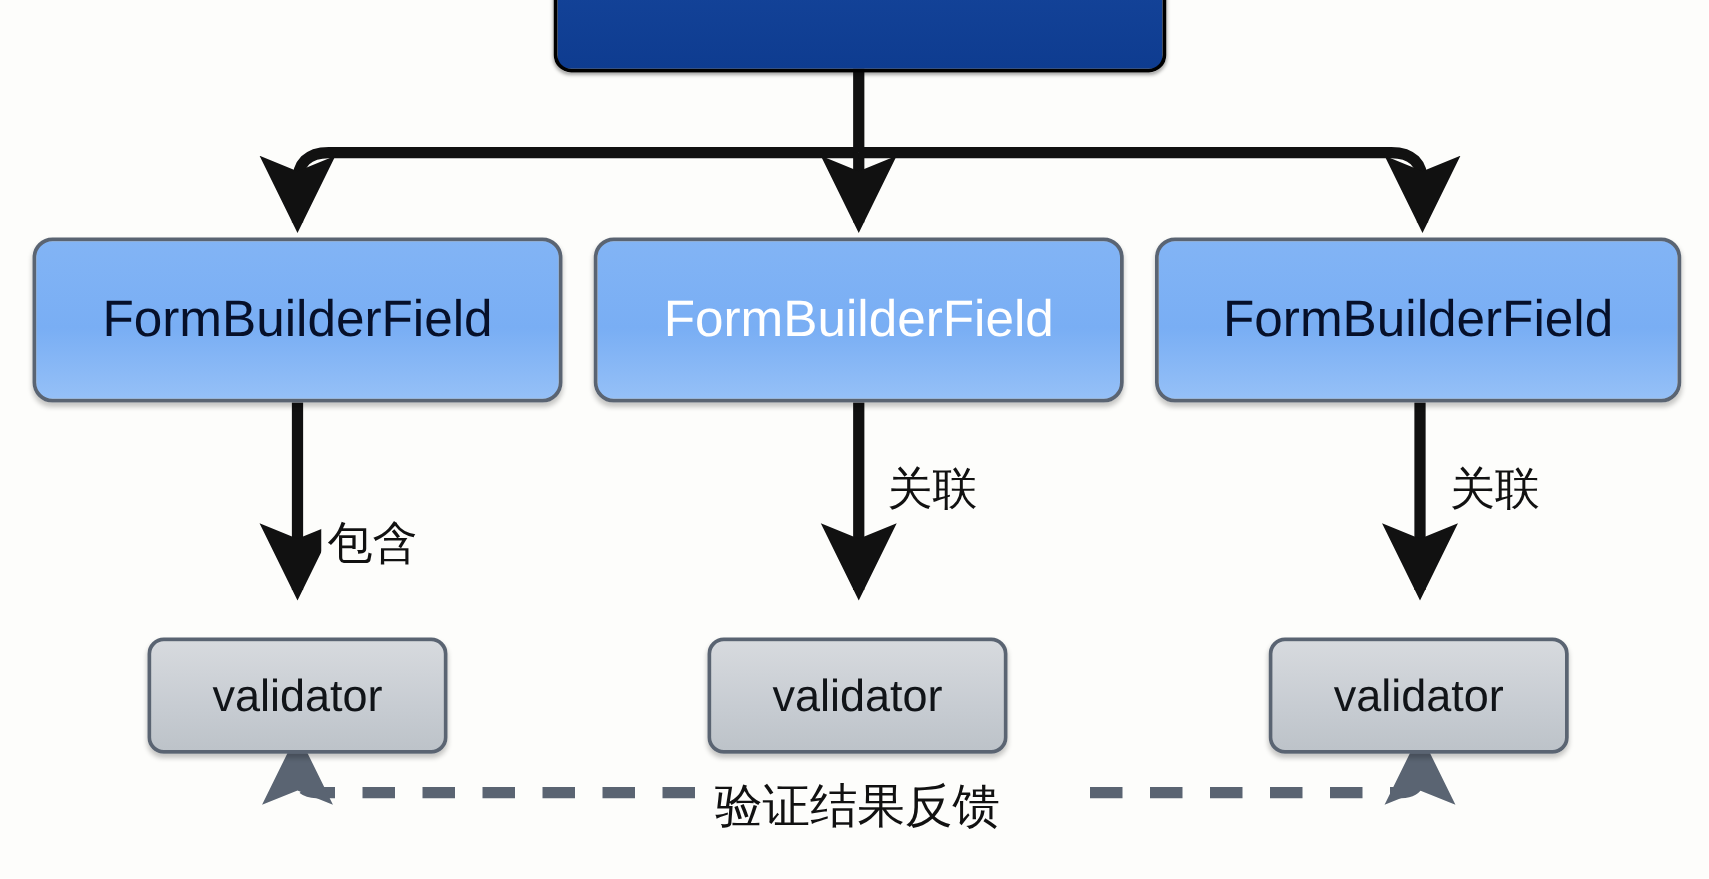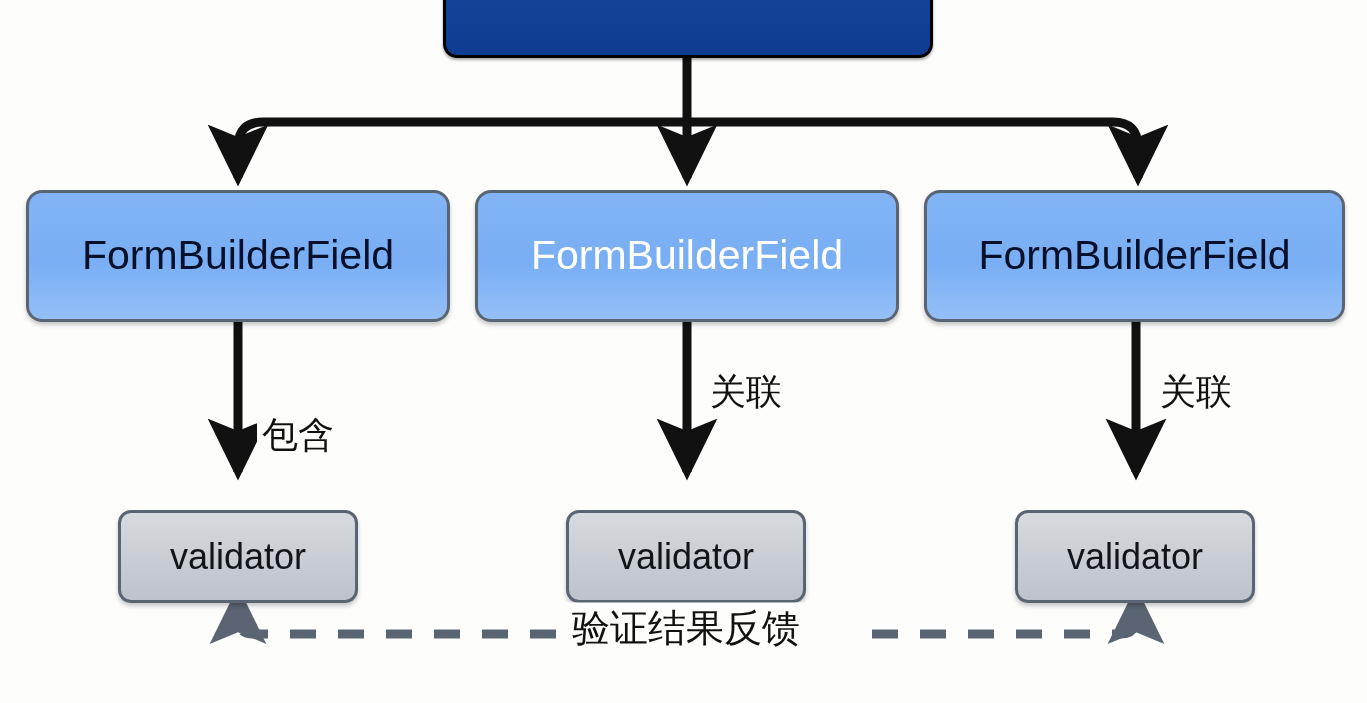--- a/index.html
+++ b/index.html
@@ -133,15 +133,15 @@
   <div class="node node-validator" style="left:1015px; top:484px; width:240px; height:93px;">
     <span>validator</span>
   </div>
 
   <div class="edge-label" style="left:298px; top:400px;margin-top:35px;">包含</div>
 
   <div class="edge-label" style="left:746px; top:392px;">关联</div>
 
   <div class="edge-label" style="left:1196px; top:392px;">关联</div>
 
-  <div class="edge-label feedback" style="left:686px; top:628px;">验证结果反馈</div>
+  <div class="edge-label feedback" style="left:686px; top:645px;">验证结果反馈</div>
 
 </div>
 
 </body></html>

